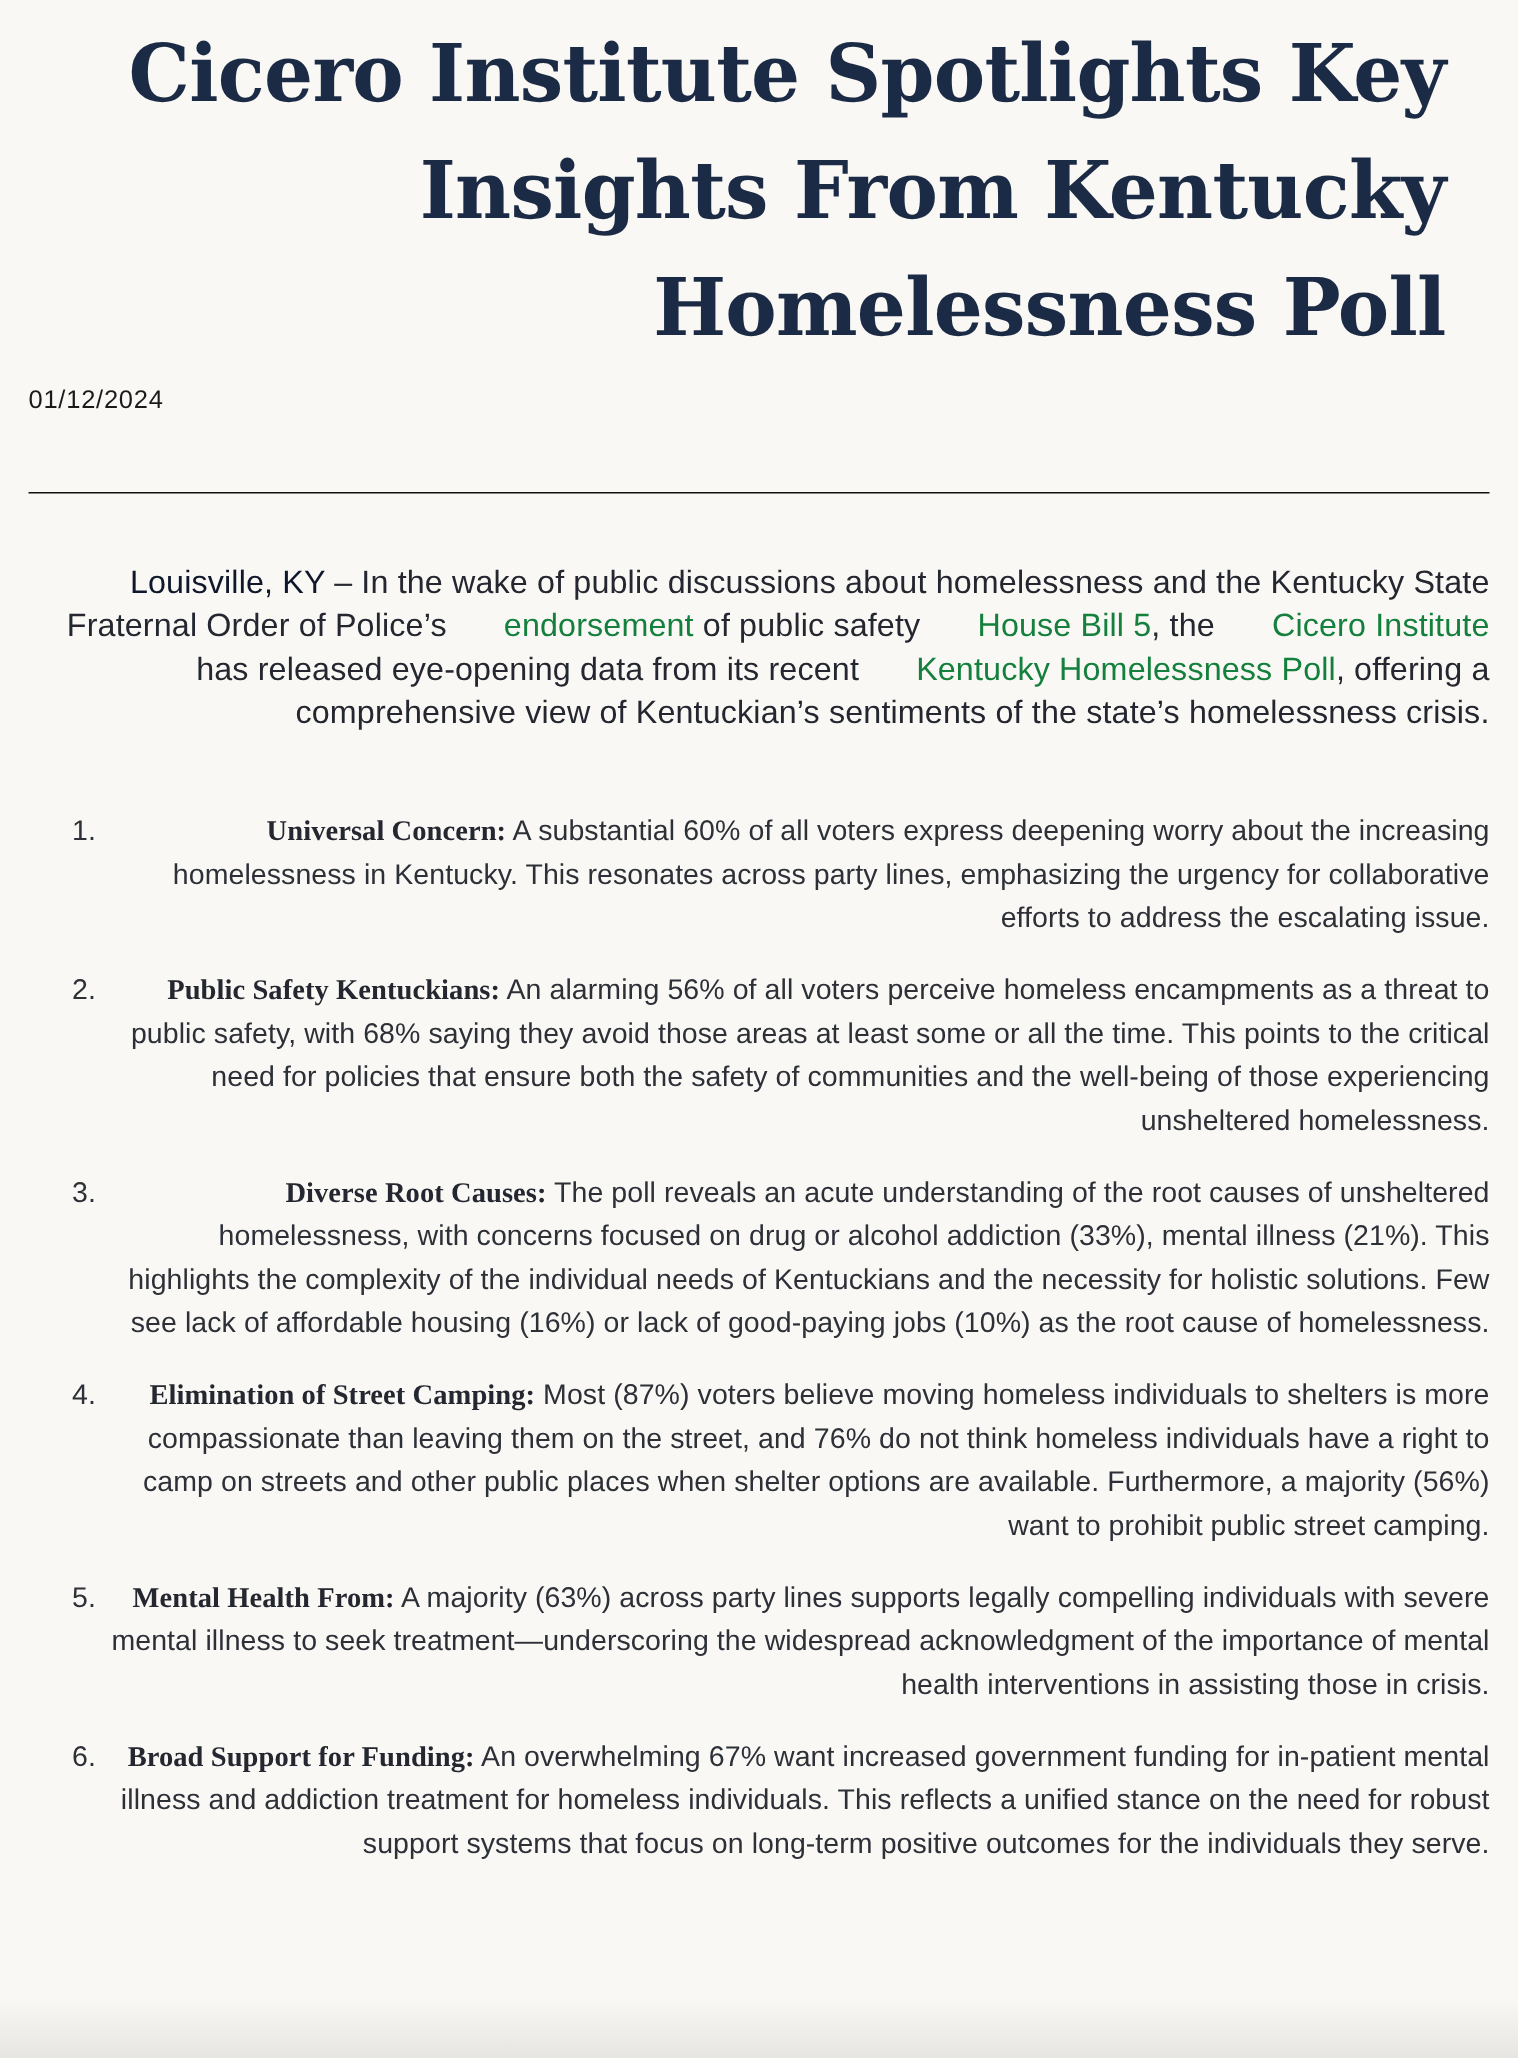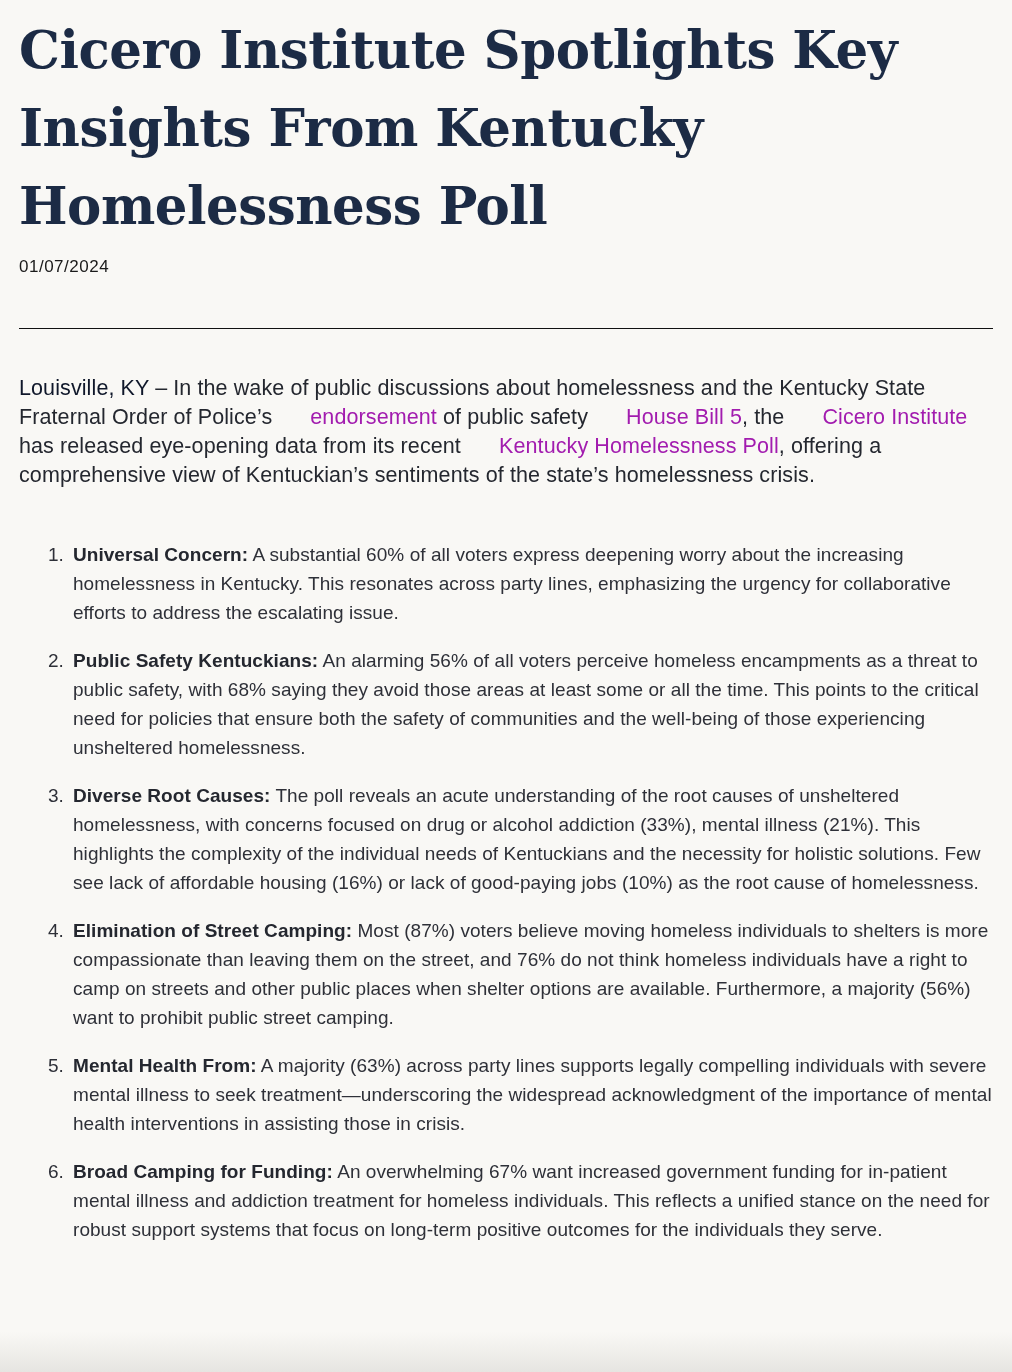--- a/index.html
+++ b/index.html
@@ -13,20 +13,21 @@
       overflow: hidden;
       position: relative;
       color: #24272f;
       font-family: "Liberation Sans", "DejaVu Sans", sans-serif;
     }
     .article {
       position: absolute;
       left: 19px;
       top: 0;
       width: 974px;
+      text-align: right;
     }
     .title {
       margin: 0;
       padding-top: 10px;
       font-family: "DejaVu Serif", "Liberation Serif", serif;
       font-weight: bold;
       font-size: 53px;
       line-height: 78px;
       color: #1c2b45;
       letter-spacing: -0.5px;
@@ -57,21 +58,21 @@
     }
     .intro {
       margin: 0;
       font-size: 21.5px;
       line-height: 29px;
       color: #24272f;
       letter-spacing: 0.1px;
     }
     .intro b { font-weight: normal; color: #0f172a; }
     a.link {
-      color: #a21caf;
+      color: #15803d;
       text-decoration: none;
       margin-left: 32px;
     }
     ol.insights {
       margin: 0;
       padding: 0;
       list-style: none;
       position: absolute;
       top: 166px;
       left: 0;
@@ -87,37 +88,38 @@
       letter-spacing: 0.05px;
     }
     .num {
       position: absolute;
       left: 29px;
       top: 0;
     }
     .item-title {
       font-weight: bold;
       color: #24272f;
+      font-family: Liberation Serif, serif;
     }
     .bottom-shade {
       position: absolute;
       left: 0;
       bottom: 0;
       width: 1012px;
       height: 40px;
       background: linear-gradient(to bottom, rgba(230,229,225,0) 0%, rgba(228,227,223,0.9) 100%);
       pointer-events: none;
     }
   </style>
 </head>
 <body>
 
 <div class="article">
   <h1 class="title">Cicero Institute Spotlights Key Insights From Kentucky Homelessness Poll</h1>
-  <div class="date">01/07/2024</div>
+  <div class="date">01/12/2024</div>
   <div class="divider"></div>
 
   <div class="body">
     <p class="intro">
       <b>Louisville, KY</b><span> – In the wake of public discussions about homelessness and the Kentucky State Fraternal Order of Police’s </span><a class="link" href="#">endorsement</a><span> of public safety </span><a class="link" href="#">House Bill 5</a><span>, the </span><a class="link" href="#">Cicero Institute</a><span> has released eye-opening data from its recent </span><a class="link" href="#">Kentucky Homelessness Poll</a><span>, offering a comprehensive view of Kentuckian’s sentiments of the state’s homelessness crisis.</span>
     </p>
 
     <ol class="insights">
       <li>
         <span class="num">1.</span>
@@ -134,19 +136,19 @@
       <li>
         <span class="num">4.</span>
         <span class="item-title">Elimination of Street Camping:</span><span> Most (87%) voters believe moving homeless individuals to shelters is more compassionate than leaving them on the street, and 76% do not think homeless individuals have a right to camp on streets and other public places when shelter options are available. Furthermore, a majority (56%) want to prohibit public street camping.</span>
       </li>
       <li>
         <span class="num">5.</span>
         <span class="item-title">Mental Health From:</span><span> A majority (63%) across party lines supports legally compelling individuals with severe mental illness to seek treatment—underscoring the widespread acknowledgment of the importance of mental health interventions in assisting those in crisis.</span>
       </li>
       <li>
         <span class="num">6.</span>
-        <span class="item-title">Broad Camping for Funding:</span><span> An overwhelming 67% want increased government funding for in-patient mental illness and addiction treatment for homeless individuals. This reflects a unified stance on the need for robust support systems that focus on long-term positive outcomes for the individuals they serve.</span>
+        <span class="item-title">Broad Support for Funding:</span><span> An overwhelming 67% want increased government funding for in-patient mental illness and addiction treatment for homeless individuals. This reflects a unified stance on the need for robust support systems that focus on long-term positive outcomes for the individuals they serve.</span>
       </li>
     </ol>
   </div>
 </div>
 
 <div class="bottom-shade"></div>
 
 </body></html>

